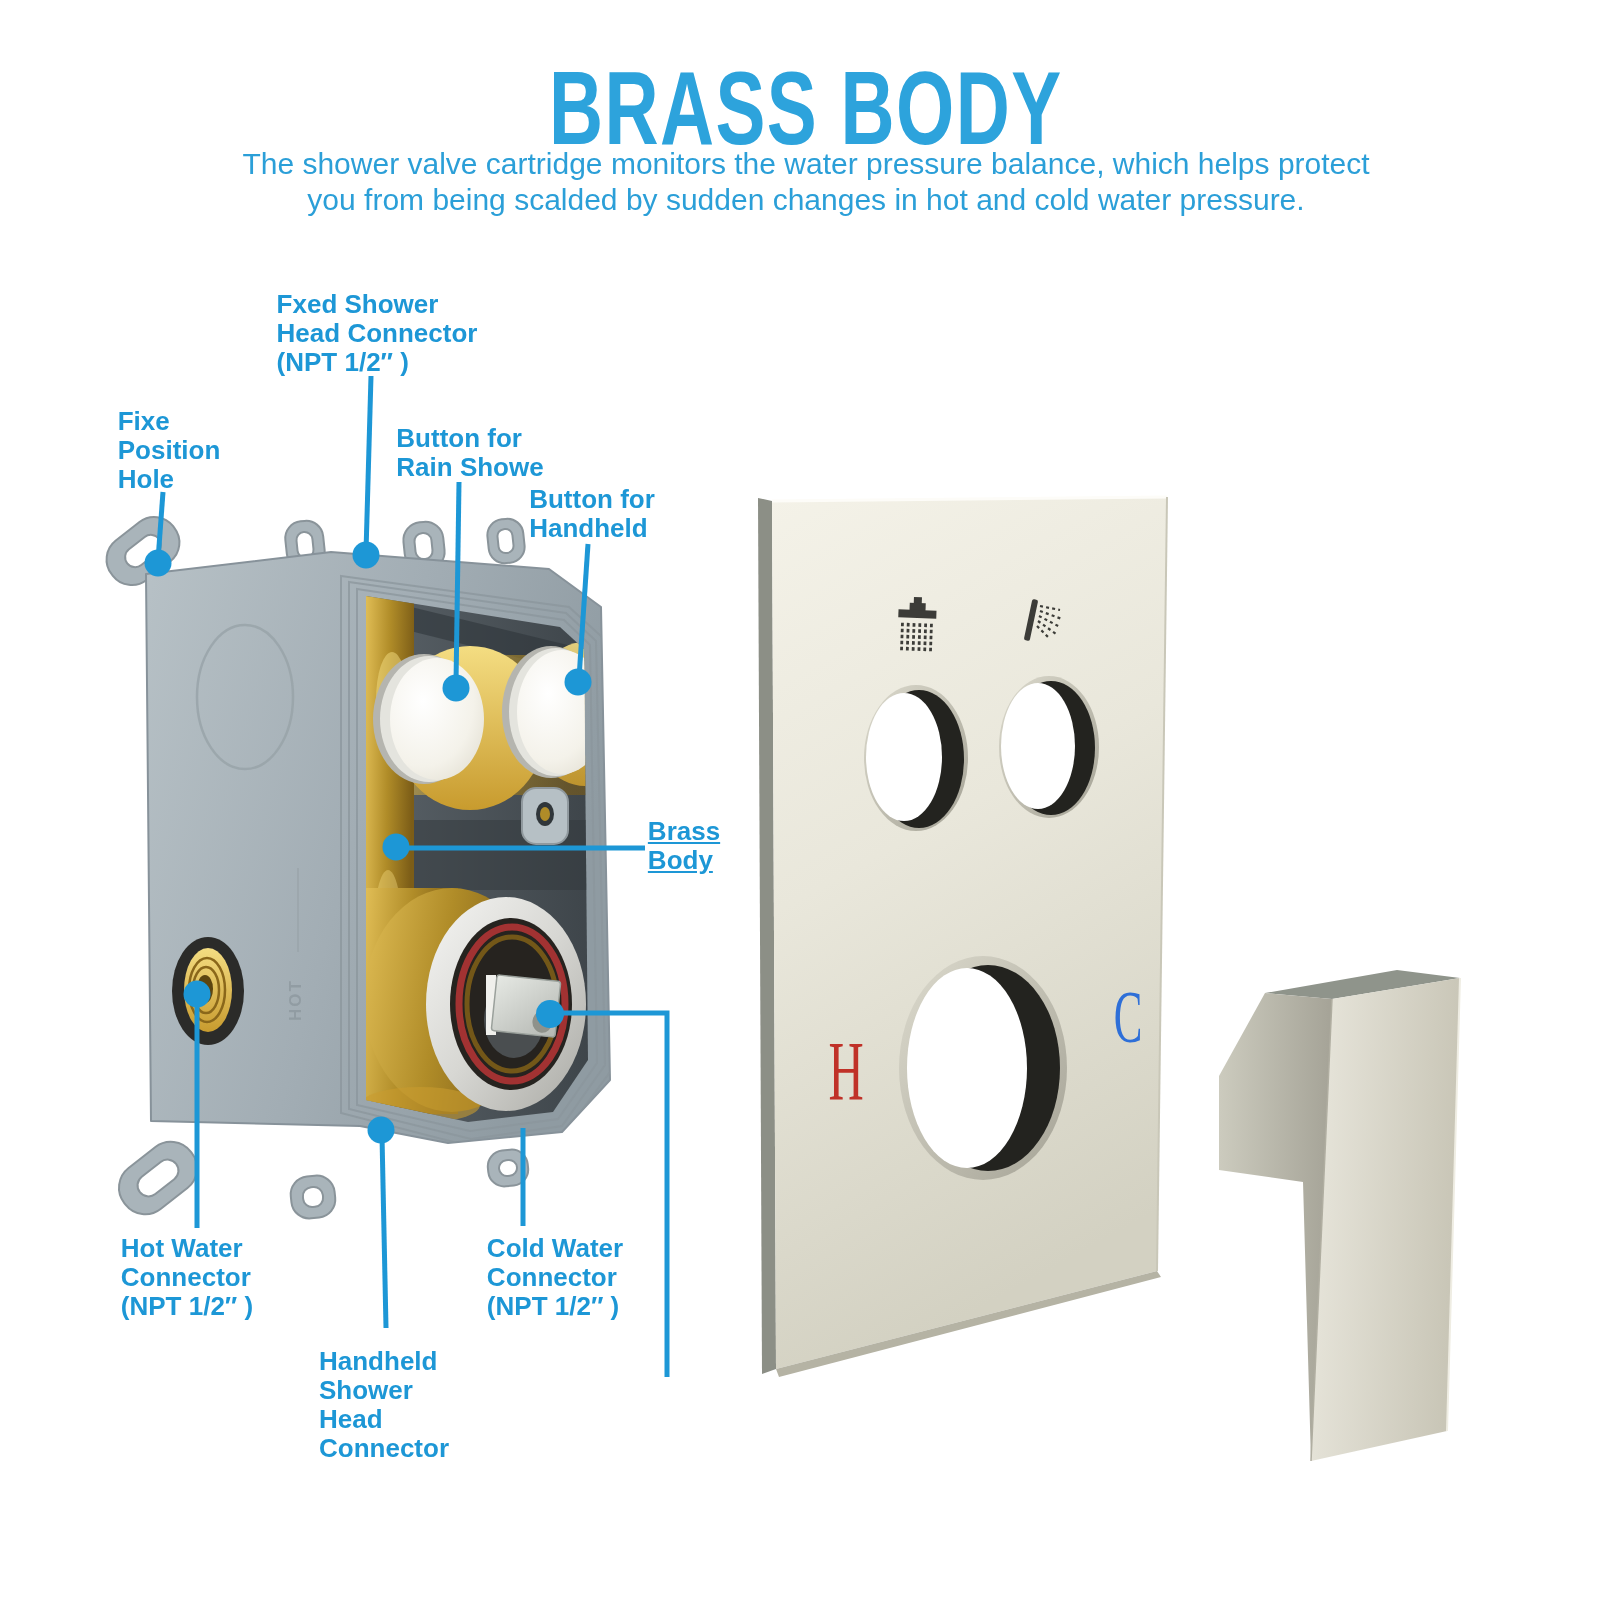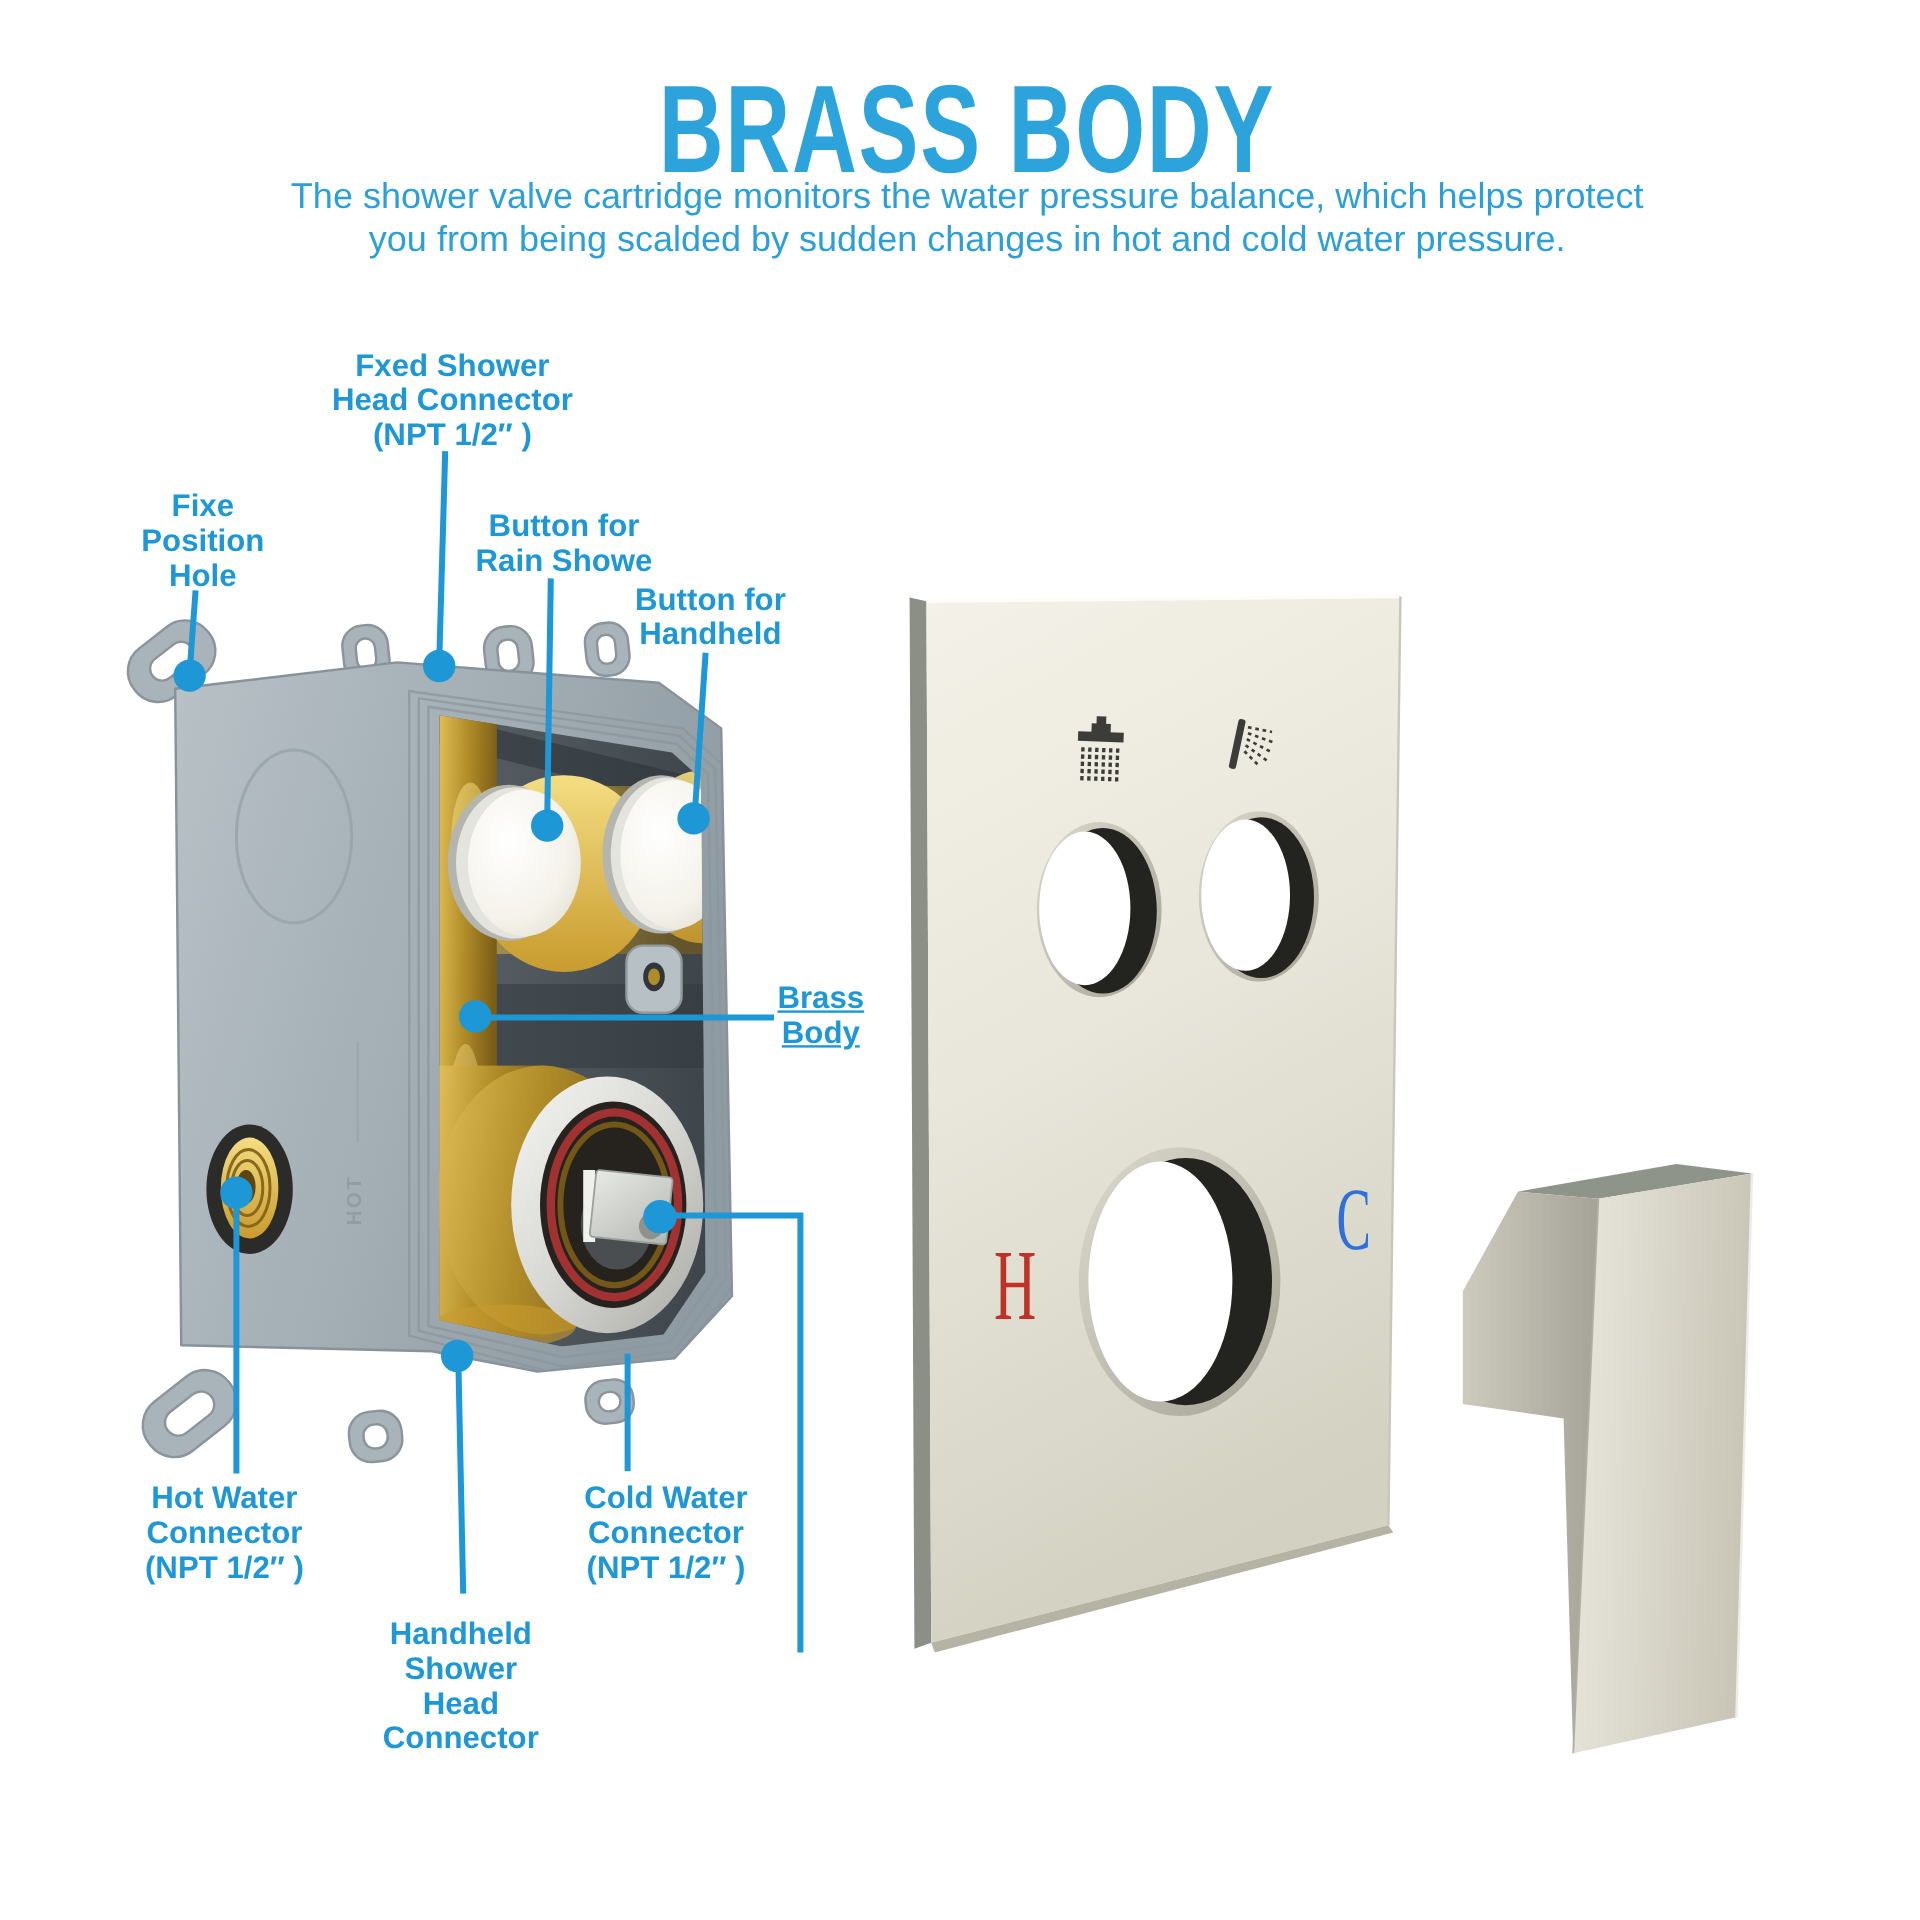--- a/index.html
+++ b/index.html
@@ -1,19 +1,19 @@
 <!DOCTYPE html>
 <html><head>
 <meta charset="utf-8">
 <style>
   html,body{margin:0;padding:0;background:#fff;}
   #stage{position:relative;width:1600px;height:1600px;background:#fff;overflow:hidden;
          font-family:"Liberation Sans",sans-serif;padding-left:12px;}
   #art{position:absolute;left:0;top:0;}
-  .txt{position:absolute;transform:translateX(-50%);text-align:center;}
+  .txt{position:absolute;transform:translateX(-50%);}
   .title-wrap{left:0;right:0;top:56px;text-align:center;position:absolute;}
   .title-inner{display:inline-block;font-size:104px;font-weight:700;color:#2da3dc;
                letter-spacing:2px;line-height:1;transform:scaleX(.72);}
   .subtitle{left:0;right:0;top:146px;text-align:center;position:absolute;
             font-size:30px;font-weight:400;color:#2b9fd8;line-height:36px;white-space:pre-line;}
   .callout{font-size:26px;font-weight:700;color:#1d97d6;line-height:29px;white-space:pre-line;}
   .c-fixed{left:377px;top:290px;}
   .c-fixe{left:169px;top:407px;}
   .c-rain{left:470px;top:424px;}
   .c-hand{left:592px;top:485px;}

